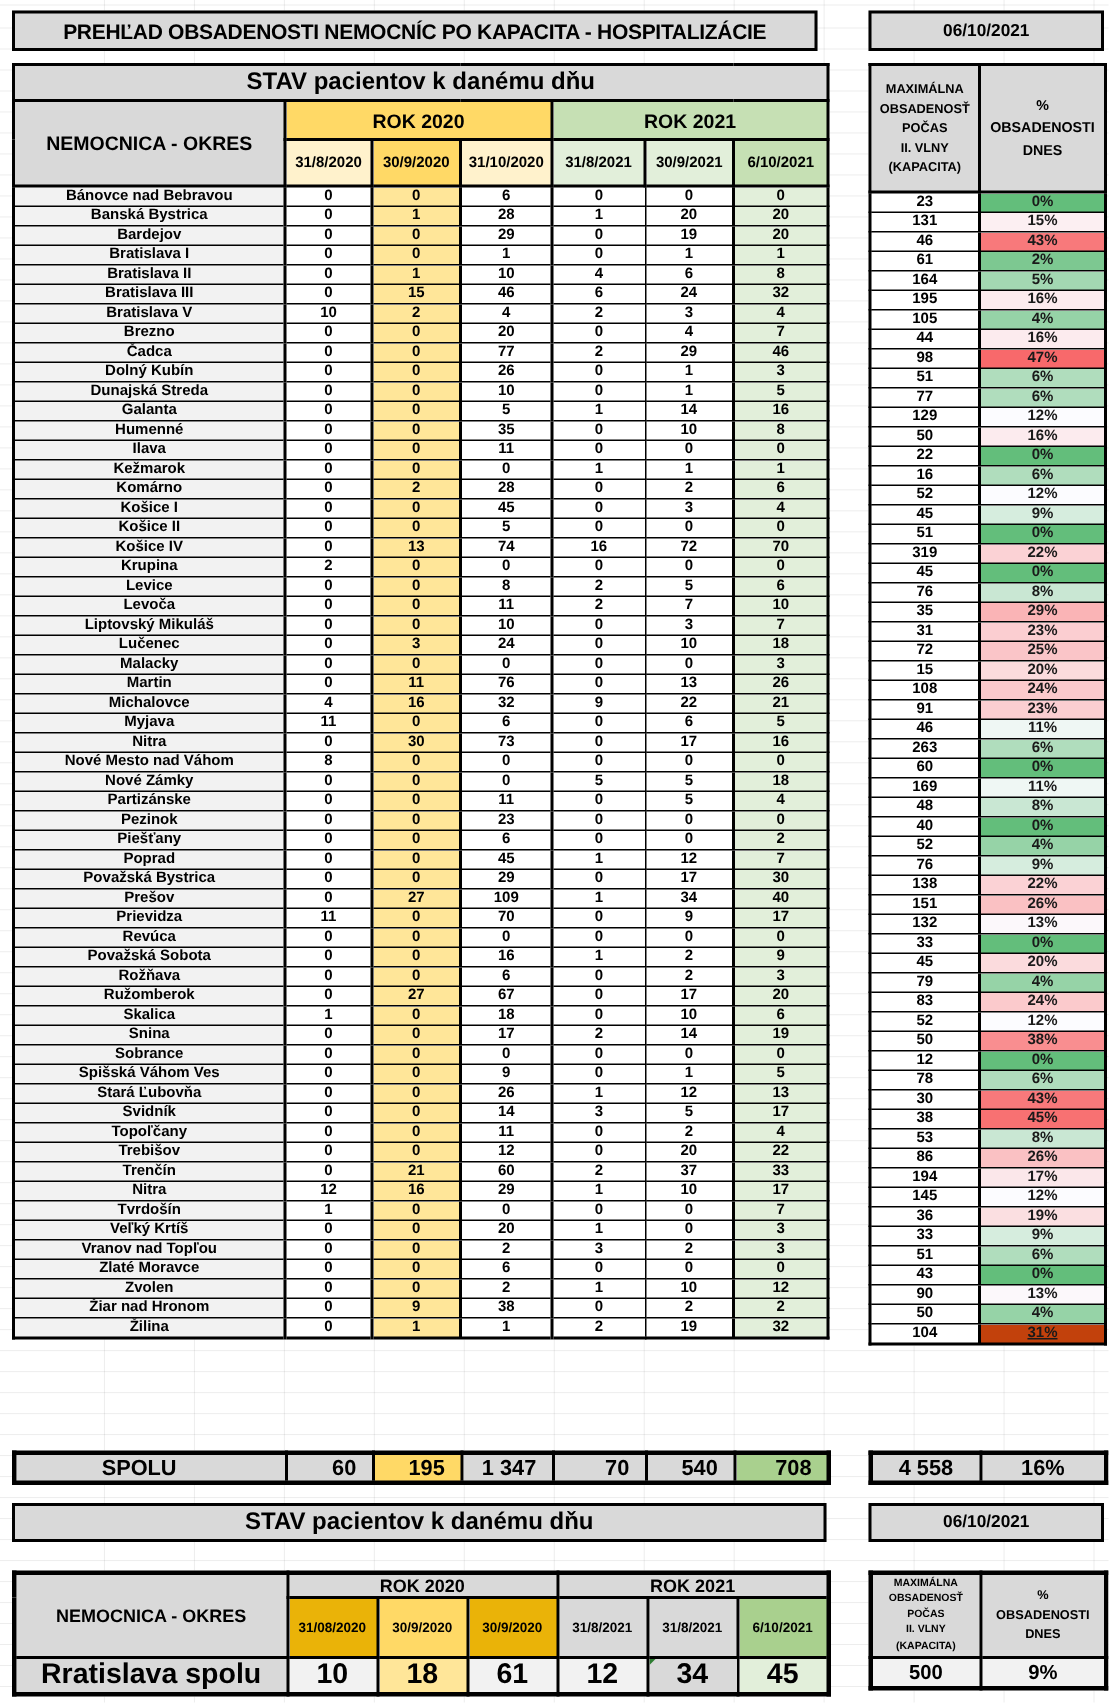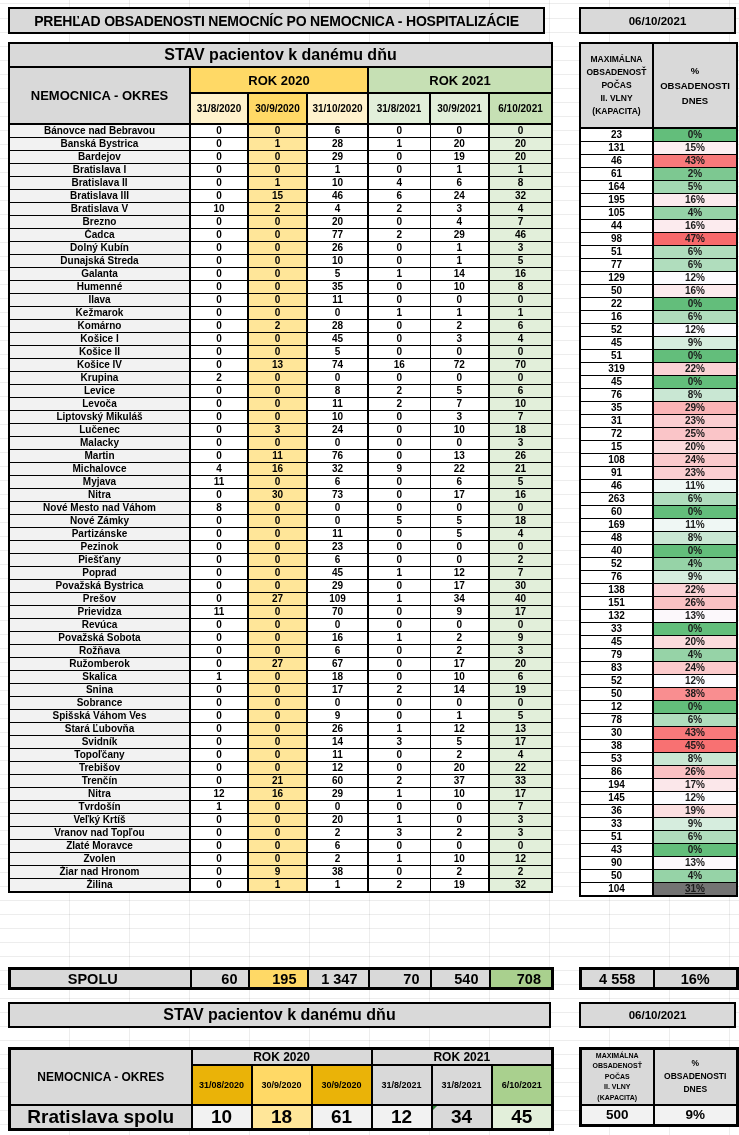--- a/index.html
+++ b/index.html
@@ -88,21 +88,21 @@
   #brat-right th { border-width:2px; background:#D9D9D9; height:56px; vertical-align:middle;
                    text-align:center; font-weight:bold; }
   .b-cap-h { font-size:7px; line-height:1.5; }
   .b-pct-h { font-size:8.5px; line-height:1.55; }
   #brat-right td { border-width:2px; background:#F2F2F2; height:21px; font-size:13.5px;
                    font-weight:bold; text-align:center; }
 </style>
 </head>
 <body>
 
-<div class="abs box" id="title-box">PREHĽAD OBSADENOSTI NEMOCNÍC PO NEMOCNICA - HOSPITALIZÁCIE</div>
+<div class="abs box" id="title-box">PREHĽAD OBSADENOSTI NEMOCNÍC PO KAPACITA - HOSPITALIZÁCIE</div>
 <div class="abs box" id="date-box-1">06/10/2021</div>
 
 <table class="abs" id="main-table">
   <colgroup>
     <col style="width:181px">
       <col style="width:58px">
       <col style="width:59px">
       <col style="width:61px">
     <col style="width:62px">
       <col style="width:59px">
@@ -900,21 +900,21 @@
       <tr>
         <td class="cap-cell">90</td>
         <td class="pct-cell" style="background: rgb(252, 248, 251);">13%</td>
       </tr>
       <tr>
         <td class="cap-cell">50</td>
         <td class="pct-cell" style="background: rgb(150, 211, 167);">4%</td>
       </tr>
       <tr>
         <td class="cap-cell">104</td>
-        <td class="pct-cell" style="background: #737373; text-decoration: underline;">31%</td>
+        <td class="pct-cell" style="background: #c2410c; text-decoration: underline;">31%</td>
       </tr>
     </tbody>
 </table>
 
 <table class="abs" id="total-table">
   <colgroup>
     <col style="width:181px">
       <col style="width:58px">
       <col style="width:59px">
       <col style="width:61px">

